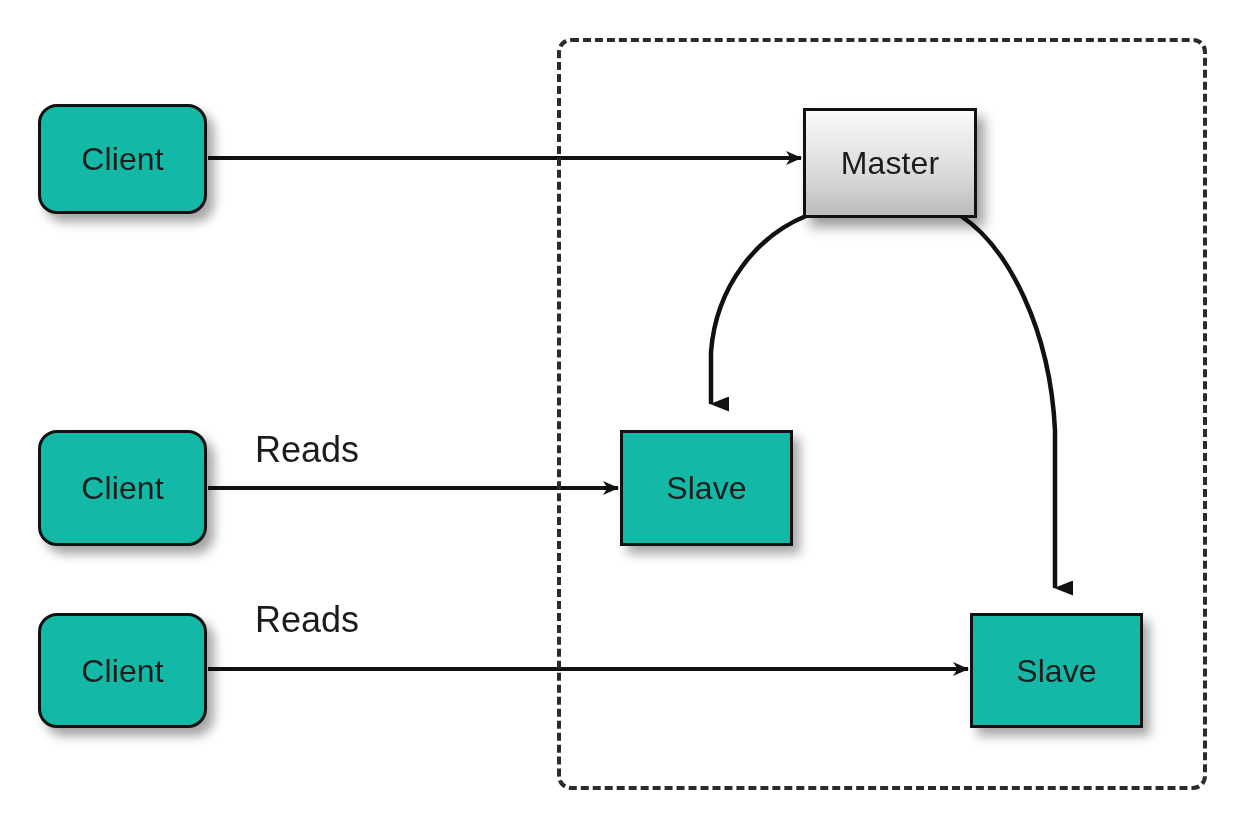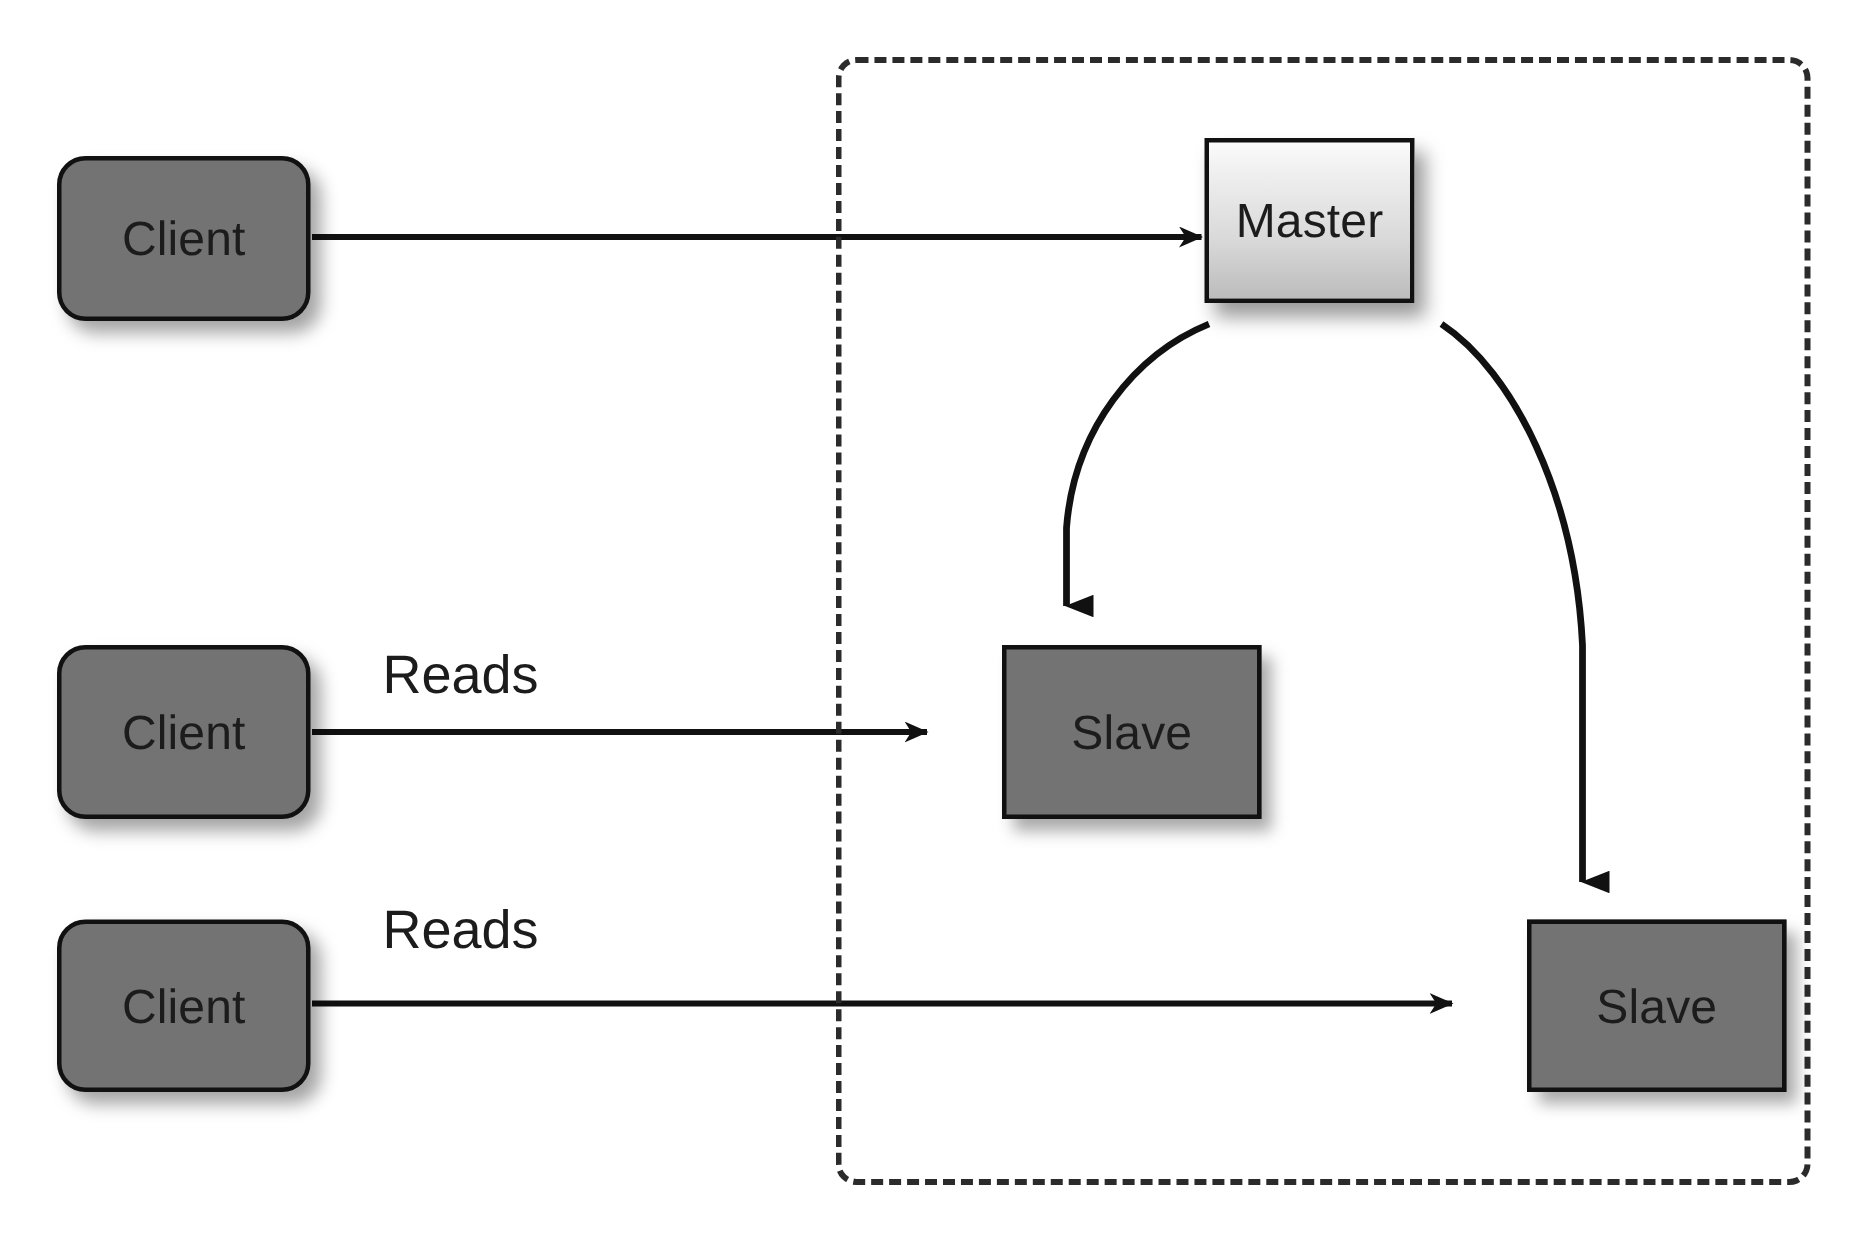--- a/index.html
+++ b/index.html
@@ -28,21 +28,21 @@
     height: 839px;
   }
 
   
   .node {
     position: absolute;
     box-sizing: border-box;
     display: flex;
     align-items: center;
     justify-content: center;
-    background: #737373;
+    background: #14b8a6;
     border: 3px solid #111111;
     z-index: 3;
   }
   .node-label {
     font-size: 32px;
     line-height: 1;
     letter-spacing: 0.1px;
     color: #1c1c1c;
     white-space: nowrap;
     user-select: none;
@@ -50,21 +50,20 @@
 
   
   .node.client {
     border-radius: 19px;
     box-shadow: 7px 8px 11px rgba(0,0,0,0.36);
   }
   
   .node.slave {
     border-radius: 0;
     box-shadow: 7px 8px 10px rgba(0,0,0,0.34);
-    margin-left: 48px;
   }
   
   .node.master {
     border-radius: 0;
     background: linear-gradient(to bottom, #fbfbfb 0%, #f0f0f0 18%, #d9d9d9 62%, #bcbcbc 100%);
     box-shadow: 7px 9px 12px rgba(0,0,0,0.40);
   }
 
   
   .edge-label {
@@ -123,21 +122,21 @@
   </div>
 
   <div class="node client" style="left:38px; top:430px; width:169px; height:116px;">
     <span class="node-label">Client</span>
   </div>
 
   <div class="node client" style="left:38px; top:613px; width:169px; height:115px;">
     <span class="node-label">Client</span>
   </div>
 
-  <div class="node master" style="left:803px; top:92px; width:140px; height:110px;">
+  <div class="node master" style="left:803px; top:108px; width:174px; height:110px;">
     <span class="node-label">Master</span>
   </div>
 
   <div class="node slave" style="left:620px; top:430px; width:173px; height:116px;">
     <span class="node-label">Slave</span>
   </div>
 
   <div class="node slave" style="left:970px; top:613px; width:173px; height:115px;">
     <span class="node-label">Slave</span>
   </div>

